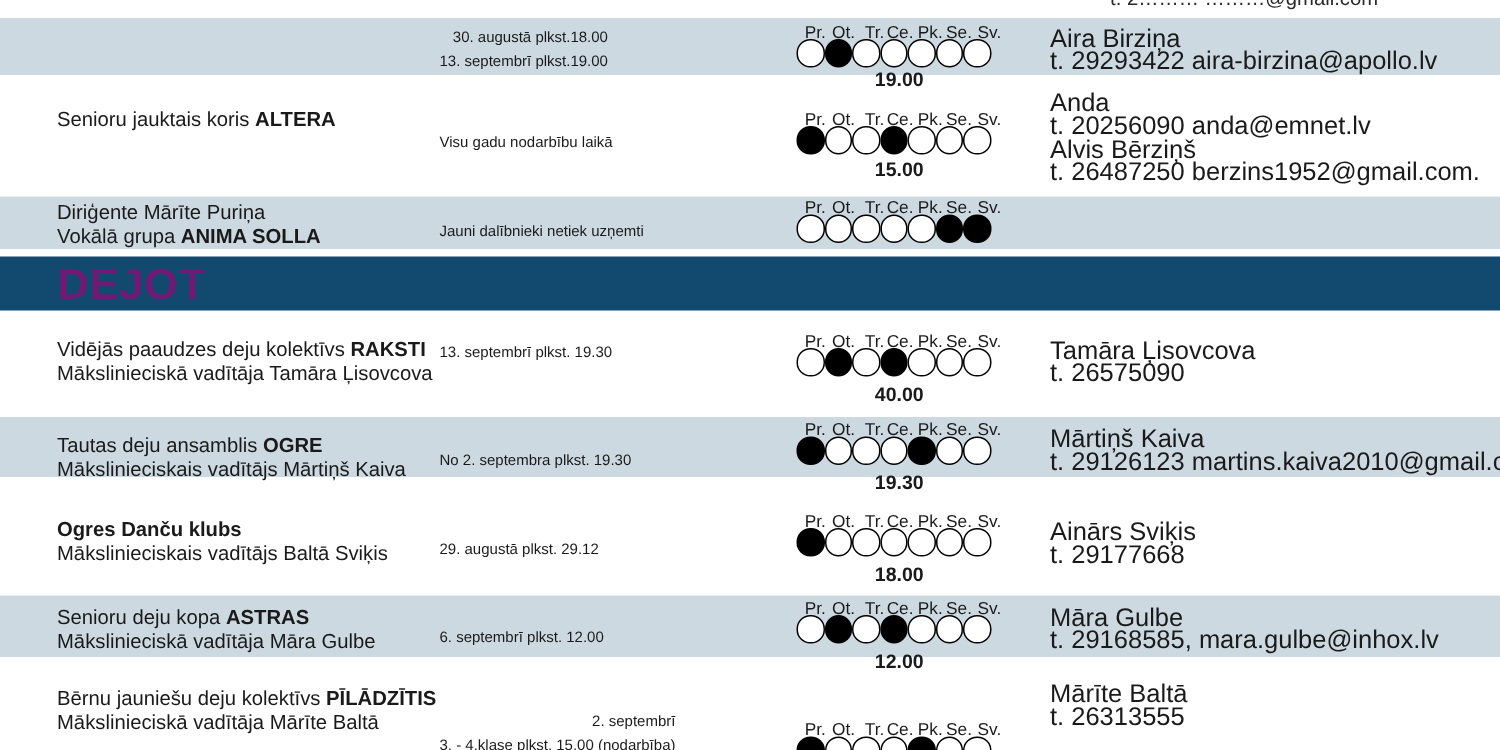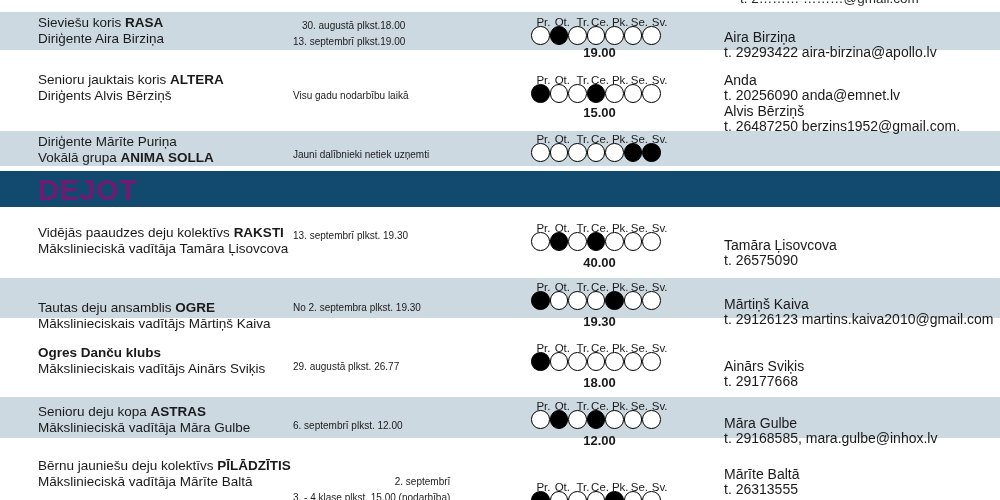--- a/index.html
+++ b/index.html
@@ -6,21 +6,21 @@
   .page{
     position:relative;width:1000px;height:500px;overflow:hidden;background:#ffffff;
     font-family:"Liberation Sans", sans-serif;color:#1a1a1a;
   }
   .band{position:absolute;left:0;width:1000px;background:#cdd9e1;}
   .dejot-band{position:absolute;left:0;top:171px;width:1000px;height:36px;background:#124a6f;}
   .dejot-title{position:absolute;left:38px;top:174px;color:#701a75;font-size:29px;font-weight:700;letter-spacing:.5px;}
   .name{position:absolute;left:38px;font-size:13.5px;line-height:15.5px;white-space:nowrap;}
   .name b{font-weight:700;}
   .sched{position:absolute;left:293px;font-size:10px;line-height:16px;white-space:nowrap;text-align:right;}
-  .contact{position:absolute;left:724px;font-size:14px;line-height:15.3px;white-space:nowrap;margin-top:12px;}
+  .contact{position:absolute;left:700px;font-size:17px;line-height:15.3px;white-space:nowrap;}
   .time{position:absolute;left:531px;width:137px;text-align:center;font-size:13px;font-weight:700;white-space:nowrap;margin-top:44px;}
   .dlabels{position:absolute;left:531px;width:140px;font-size:0;white-space:nowrap;}
   .dlabels .dl{display:inline-block;width:19.5px;text-align:right;font-size:11.5px;color:#1a1a1a;}
   .days{position:absolute;left:531px;width:142px;font-size:0;white-space:nowrap;}
   .days .circle{display:inline-block;width:16.5px;height:16.5px;border:1.5px solid #000;border-radius:50%;background:#fff;vertical-align:top;}
   .days .circle.filled{background:#000;}
   .partial-top{position:absolute;left:740px;top:-9px;font-size:13.5px;line-height:15px;color:#2a2a2a;white-space:nowrap;}
 </style>
 </head>
 <body>
@@ -30,39 +30,34 @@
   <div class="band" style="top:12px;height:38px;"></div>
   <div class="band" style="top:131px;height:35px;"></div>
   <div class="band" style="top:278px;height:40px;"></div>
   <div class="band" style="top:397px;height:41px;"></div>
 
   <div class="partial-top">t. 2……… ………@gmail.com</div>
 
   <div class="dejot-band"></div>
   <div class="dejot-title">DEJOT</div>
 
-  <div class="name" style="top:15px">
-    <div><span>Sieviešu koris </span><b>RASA</b></div>
-    <div>Diriģente Aira Birziņa</div>
-  </div>
   <div class="sched" style="top:18px">
       <div>30. augustā plkst.18.00</div>
       <div>13. septembrī plkst.19.00</div>
     </div>
   <div class="time" style="top:1px">19.00</div>
   <div class="dlabels" style="top:16px"><span class="dl">Pr.</span><span class="dl">Ot.</span><span class="dl">Tr.</span><span class="dl">Ce.</span><span class="dl">Pk.</span><span class="dl">Se.</span><span class="dl">Sv.</span></div>
   <div class="days" style="top:26px"><span class="circle"></span><span class="circle filled"></span><span class="circle"></span><span class="circle"></span><span class="circle"></span><span class="circle"></span><span class="circle"></span></div>
   <div class="contact" style="top:18px">
       <div>Aira Birziņa</div>
       <div>t. 29293422 aira-birzina@apollo.lv</div>
     </div>
 
   <div class="name" style="top:72px">
     <div><span>Senioru jauktais koris </span><b>ALTERA</b></div>
-    <div>Diriģents Alvis Bērziņš</div>
   </div>
   <div class="sched" style="top:88px">
       <div>Visu gadu nodarbību laikā</div>
     </div>
   <div class="time" style="top:61px">15.00</div>
   <div class="dlabels" style="top:74px"><span class="dl">Pr.</span><span class="dl">Ot.</span><span class="dl">Tr.</span><span class="dl">Ce.</span><span class="dl">Pk.</span><span class="dl">Se.</span><span class="dl">Sv.</span></div>
   <div class="days" style="top:84px"><span class="circle filled"></span><span class="circle"></span><span class="circle"></span><span class="circle filled"></span><span class="circle"></span><span class="circle"></span><span class="circle"></span></div>
   <div class="contact" style="top:61px">
       <div>Anda</div>
       <div>t. 20256090 anda@emnet.lv</div>
@@ -88,41 +83,41 @@
       <div>13. septembrī plkst. 19.30</div>
     </div>
   <div class="time" style="top:211px">40.00</div>
   <div class="dlabels" style="top:222px"><span class="dl">Pr.</span><span class="dl">Ot.</span><span class="dl">Tr.</span><span class="dl">Ce.</span><span class="dl">Pk.</span><span class="dl">Se.</span><span class="dl">Sv.</span></div>
   <div class="days" style="top:232px"><span class="circle"></span><span class="circle filled"></span><span class="circle"></span><span class="circle filled"></span><span class="circle"></span><span class="circle"></span><span class="circle"></span></div>
   <div class="contact" style="top:226px">
       <div>Tamāra Ļisovcova</div>
       <div>t. 26575090</div>
     </div>
 
-  <div class="name" style="top:300px">
+  <div class="name" style="top:289px">
     <div><span>Tautas deju ansamblis </span><b>OGRE</b></div>
     <div>Mākslinieciskais vadītājs Mārtiņš Kaiva</div>
   </div>
   <div class="sched" style="top:300px">
       <div>No 2. septembra plkst. 19.30</div>
     </div>
   <div class="time" style="top:270px">19.30</div>
   <div class="dlabels" style="top:281px"><span class="dl">Pr.</span><span class="dl">Ot.</span><span class="dl">Tr.</span><span class="dl">Ce.</span><span class="dl">Pk.</span><span class="dl">Se.</span><span class="dl">Sv.</span></div>
   <div class="days" style="top:291px"><span class="circle filled"></span><span class="circle"></span><span class="circle"></span><span class="circle"></span><span class="circle filled"></span><span class="circle"></span><span class="circle"></span></div>
   <div class="contact" style="top:285px">
       <div>Mārtiņš Kaiva</div>
       <div>t. 29126123 martins.kaiva2010@gmail.com</div>
     </div>
 
   <div class="name" style="top:345px">
     <div><span></span><b>Ogres Danču klubs</b></div>
-    <div>Mākslinieciskais vadītājs Ainārs Sviķis</div>
+    <div>Mākslinieciskais vadītājs Baltā Sviķis</div>
   </div>
   <div class="sched" style="top:359px">
-      <div>29. augustā plkst. 26.77</div>
+      <div>29. augustā plkst. 29.12</div>
     </div>
   <div class="time" style="top:331px">18.00</div>
   <div class="dlabels" style="top:342px"><span class="dl">Pr.</span><span class="dl">Ot.</span><span class="dl">Tr.</span><span class="dl">Ce.</span><span class="dl">Pk.</span><span class="dl">Se.</span><span class="dl">Sv.</span></div>
   <div class="days" style="top:352px"><span class="circle filled"></span><span class="circle"></span><span class="circle"></span><span class="circle"></span><span class="circle"></span><span class="circle"></span><span class="circle"></span></div>
   <div class="contact" style="top:347px">
       <div>Ainārs Sviķis</div>
       <div>t. 29177668</div>
     </div>
 
   <div class="name" style="top:404px">

